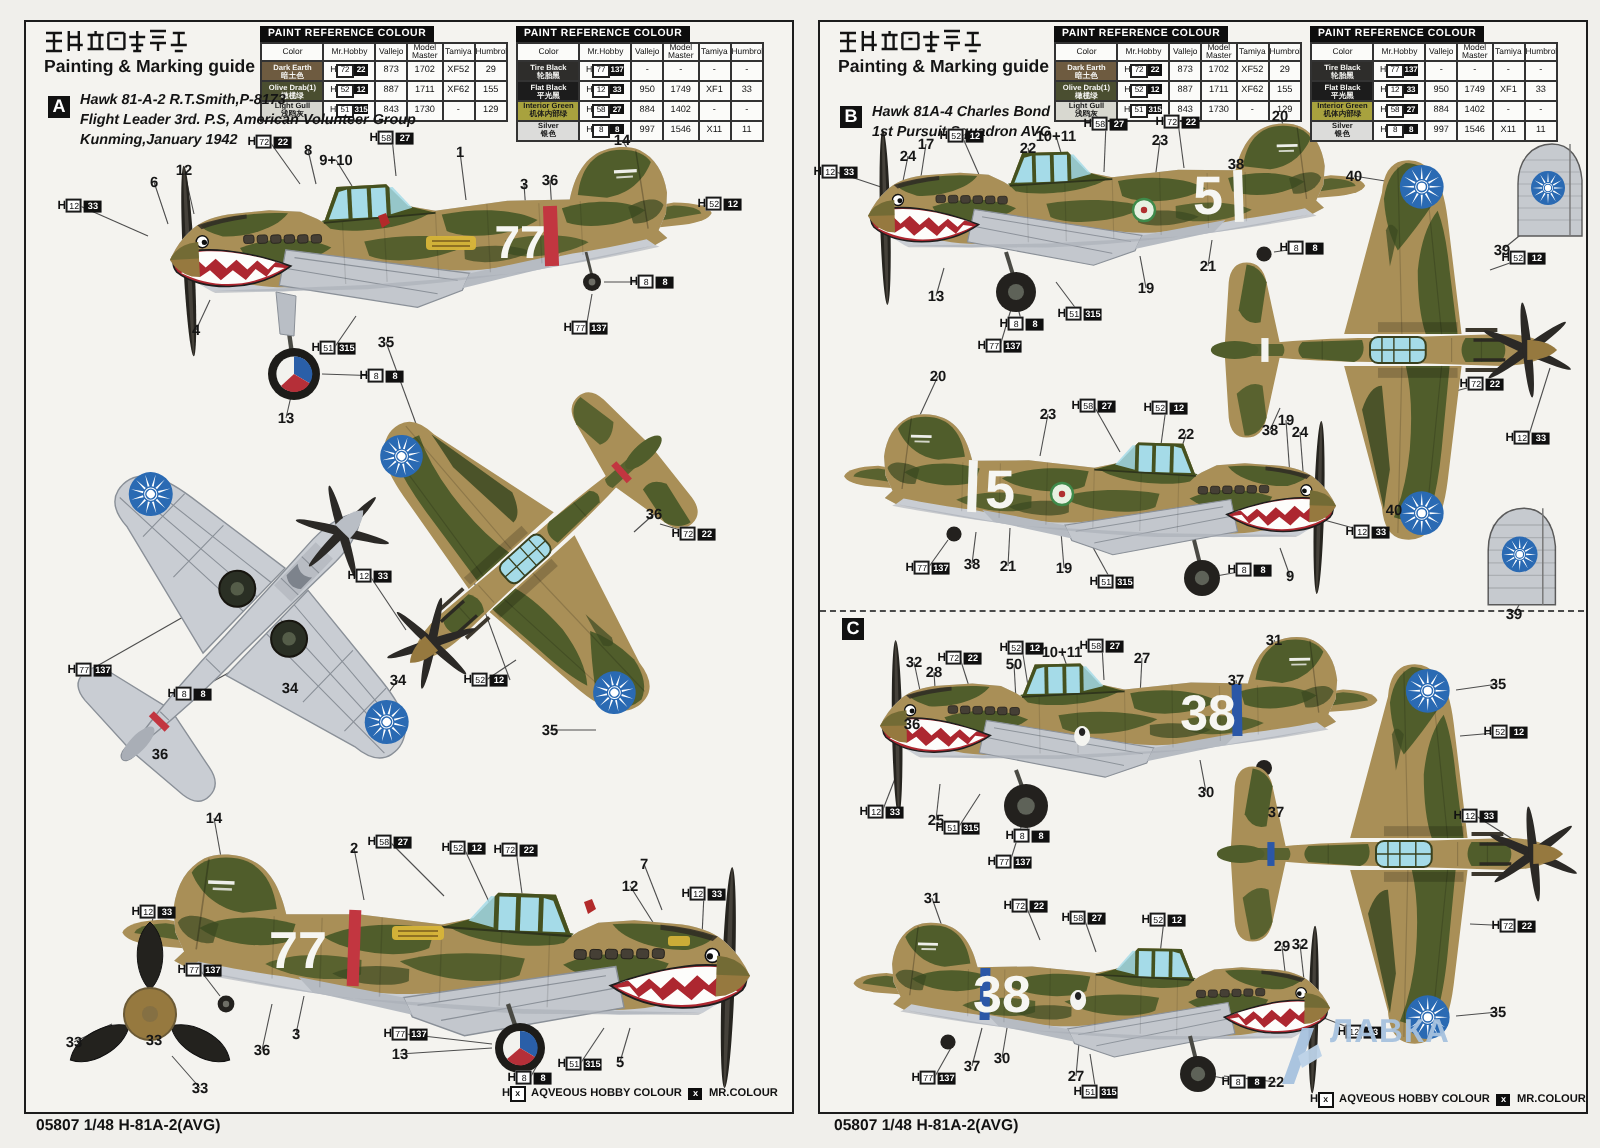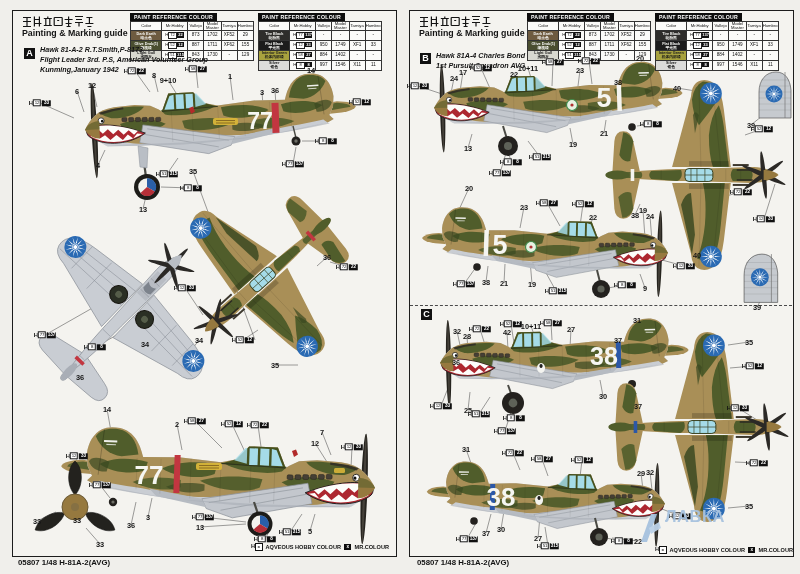--- a/index.html
+++ b/index.html
@@ -857,21 +857,21 @@
       <span class="co-n" style="left: 532px; top: 284px;">19</span>
       <span class="co-n" style="left: 645px; top: 288px;">9</span>
       <span class="co-h" style="left: 547px; top: 203px;">H<span class="w">58</span><span class="b">27</span></span>
       <span class="co-h" style="left: 583px; top: 204px;">H<span class="w">52</span><span class="b">12</span></span>
       <span class="co-h" style="left: 464px; top: 284px;">H<span class="w">77</span><span class="b">137</span></span>
       <span class="co-h" style="left: 556px; top: 291px;">H<span class="w">51</span><span class="b">315</span></span>
       <span class="co-h" style="left: 625px; top: 285px;">H<span class="w">8</span><span class="b">8</span></span>
       <span class="co-h" style="left: 684px; top: 266px;">H<span class="w">12</span><span class="b">33</span></span>
       <span class="co-n" style="left: 457px; top: 331px;">32</span>
       <span class="co-n" style="left: 467px; top: 336px;">28</span>
-      <span class="co-n" style="left: 507px; top: 332px;">42</span>
+      <span class="co-n" style="left: 507px; top: 332px;">50</span>
       <span class="co-n" style="left: 531px; top: 326px;">10+11</span>
       <span class="co-n" style="left: 571px; top: 329px;">27</span>
       <span class="co-n" style="left: 618px; top: 340px;">37</span>
       <span class="co-n" style="left: 637px; top: 320px;">31</span>
       <span class="co-n" style="left: 603px; top: 396px;">30</span>
       <span class="co-n" style="left: 468px; top: 410px;">25</span>
       <span class="co-n" style="left: 456px; top: 362px;">36</span>
       <span class="co-n" style="left: 638px; top: 406px;">37</span>
       <span class="co-n" style="left: 749px; top: 342px;">35</span>
       <span class="co-n" style="left: 749px; top: 506px;">35</span>

